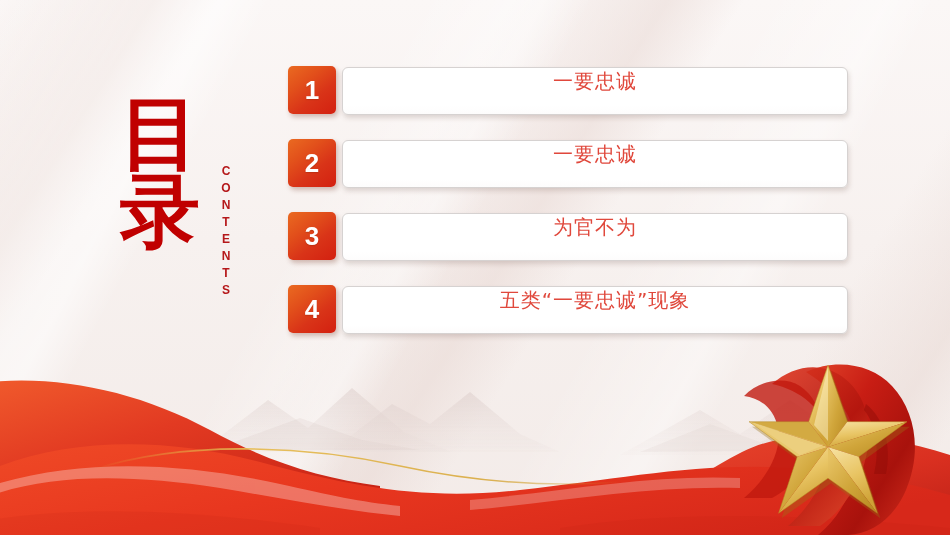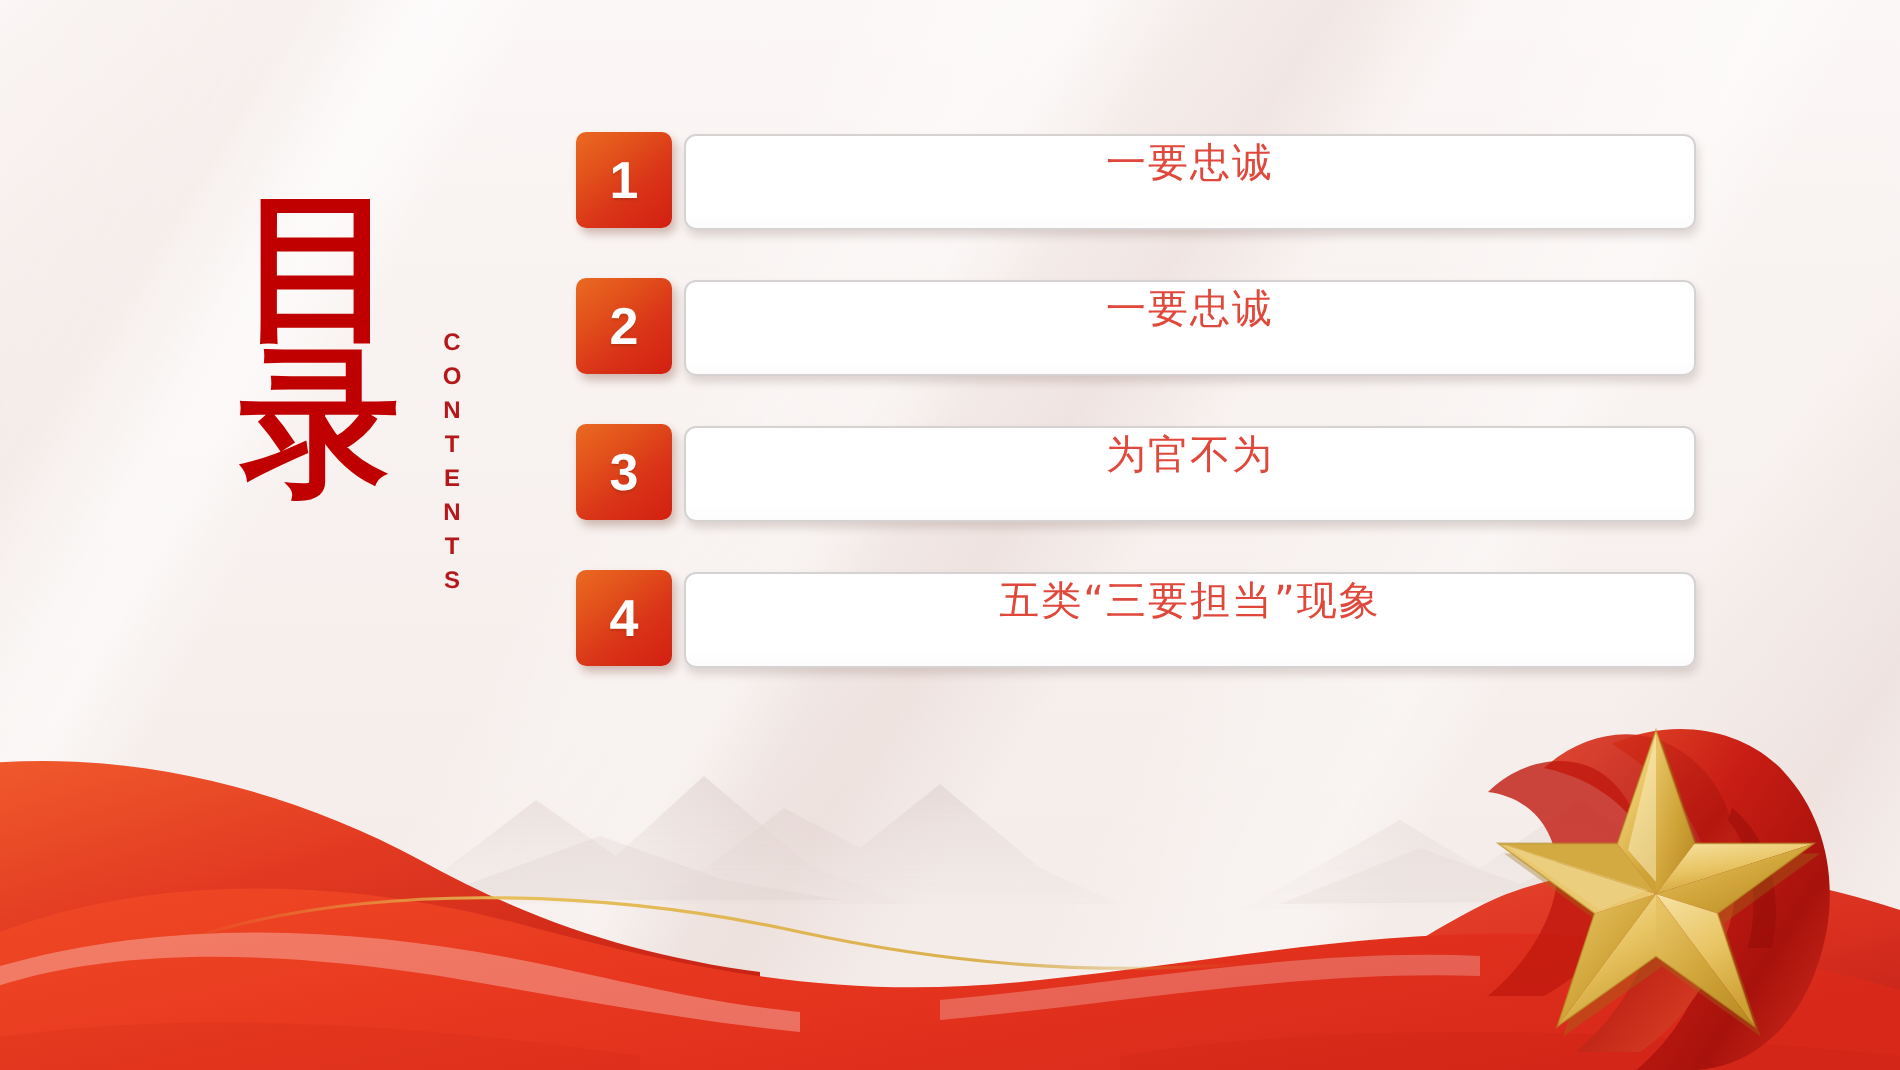--- a/index.html
+++ b/index.html
@@ -215,18 +215,18 @@
     <div class="row">
       <div class="badge">3</div>
       <div class="bar">
         <span class="bar-text">为官不为</span>
       </div>
     </div>
 
     <div class="row">
       <div class="badge">4</div>
       <div class="bar">
-        <span class="bar-text">五类“三要担当”现象</span>
+        <span class="bar-text">五类“一要忠诚”现象</span>
       </div>
     </div>
 
   </div>
 </div>
 
 </body></html>

